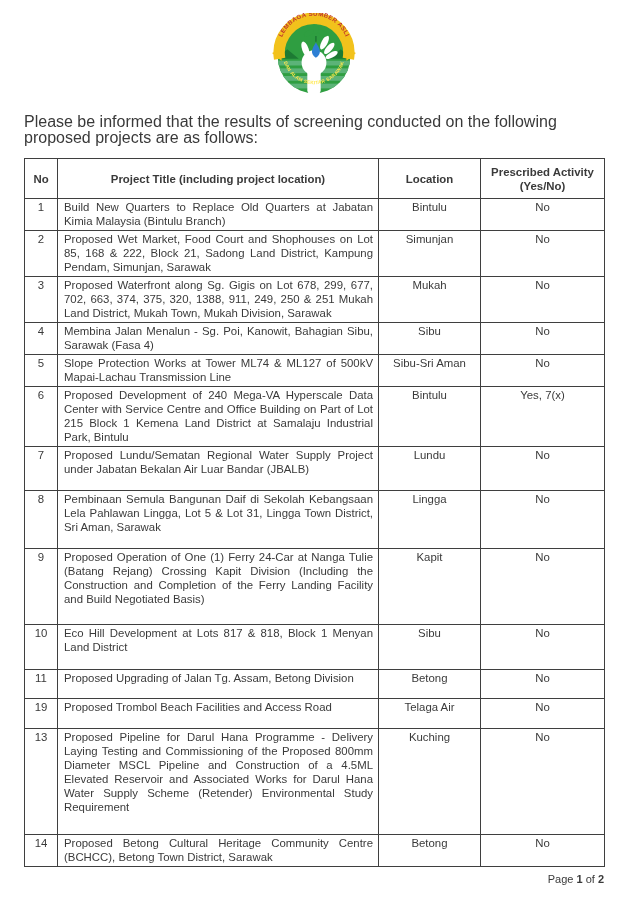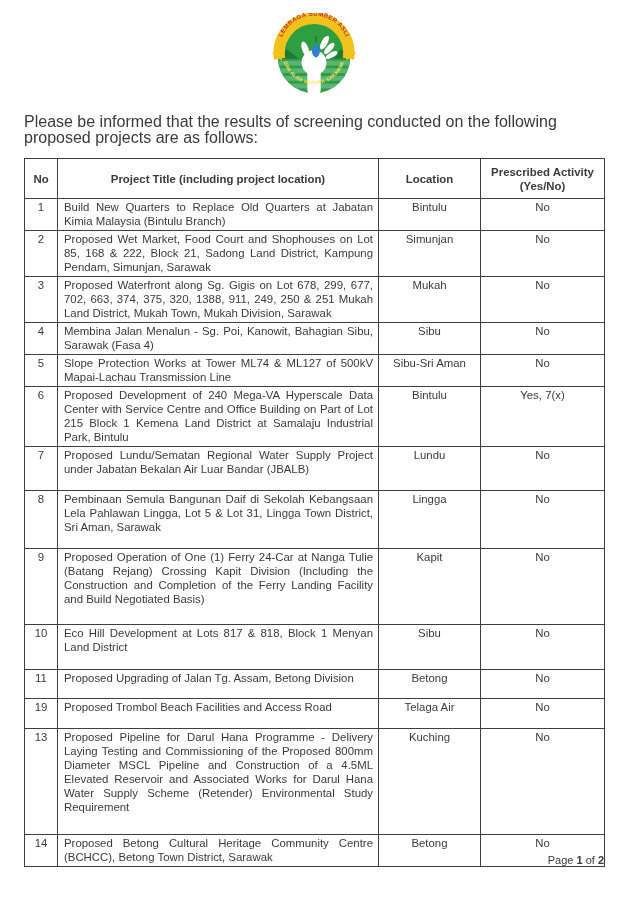--- a/index.html
+++ b/index.html
@@ -58,21 +58,21 @@
   col.c-pres { width:124px; }
 
   td.no   { text-align:center; padding:1px 2px 2px 2px; line-height:14px; }
   td.title{ text-align:justify; padding:1px 5px 2px 6px; line-height:14px; }
   td.loc  { text-align:center; padding:1px 3px 2px 3px; line-height:14px; }
   td.pres { text-align:center; padding:1px 3px 2px 3px; line-height:14px; }
 
   .footer {
     position:absolute;
     right:23px;
-    bottom:32px;
+    bottom:13px;
     font-size:11px;
     color:#3a3a3a;
   }
   .footer b { font-weight:bold; }
 
   .logo-svg text { font-family:"Liberation Sans", sans-serif; font-weight:bold; }
 </style>
 </head>
 <body>
 

